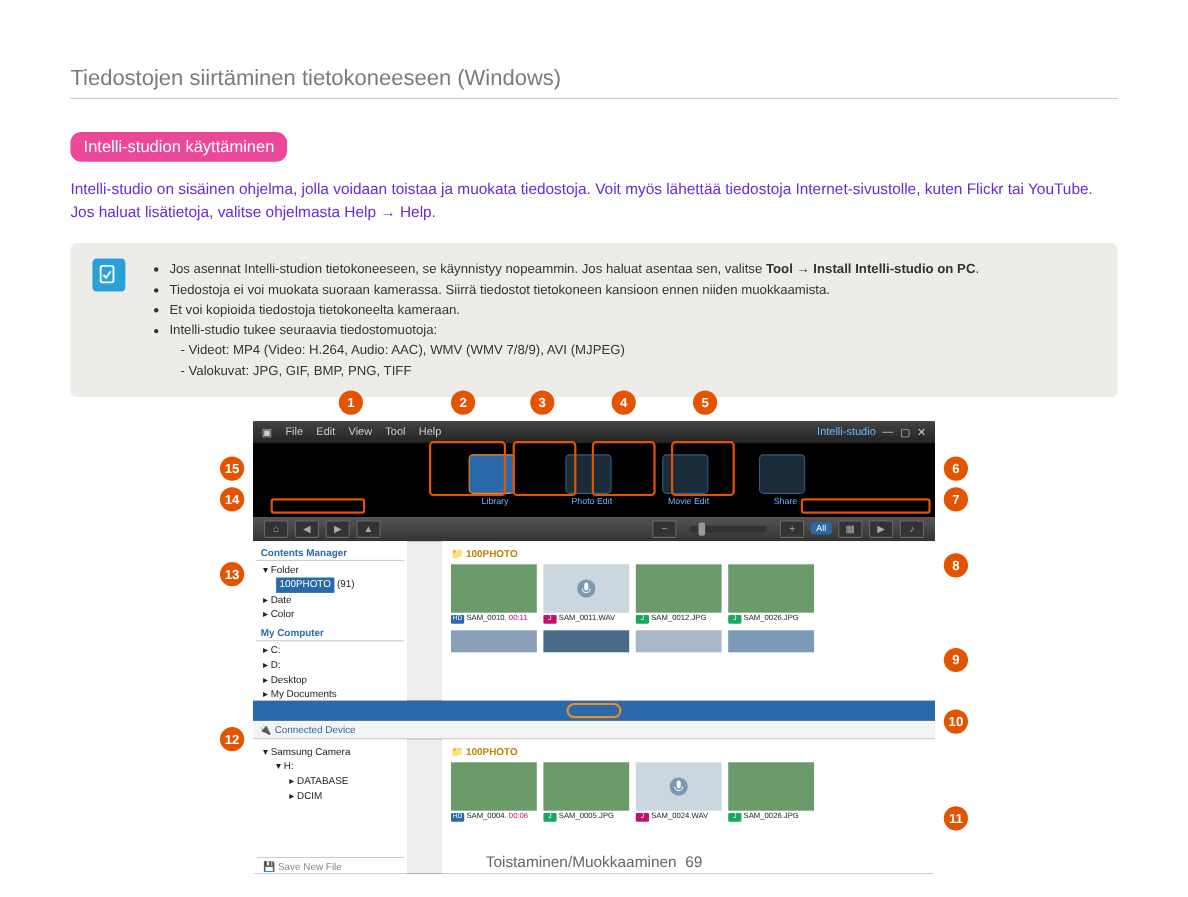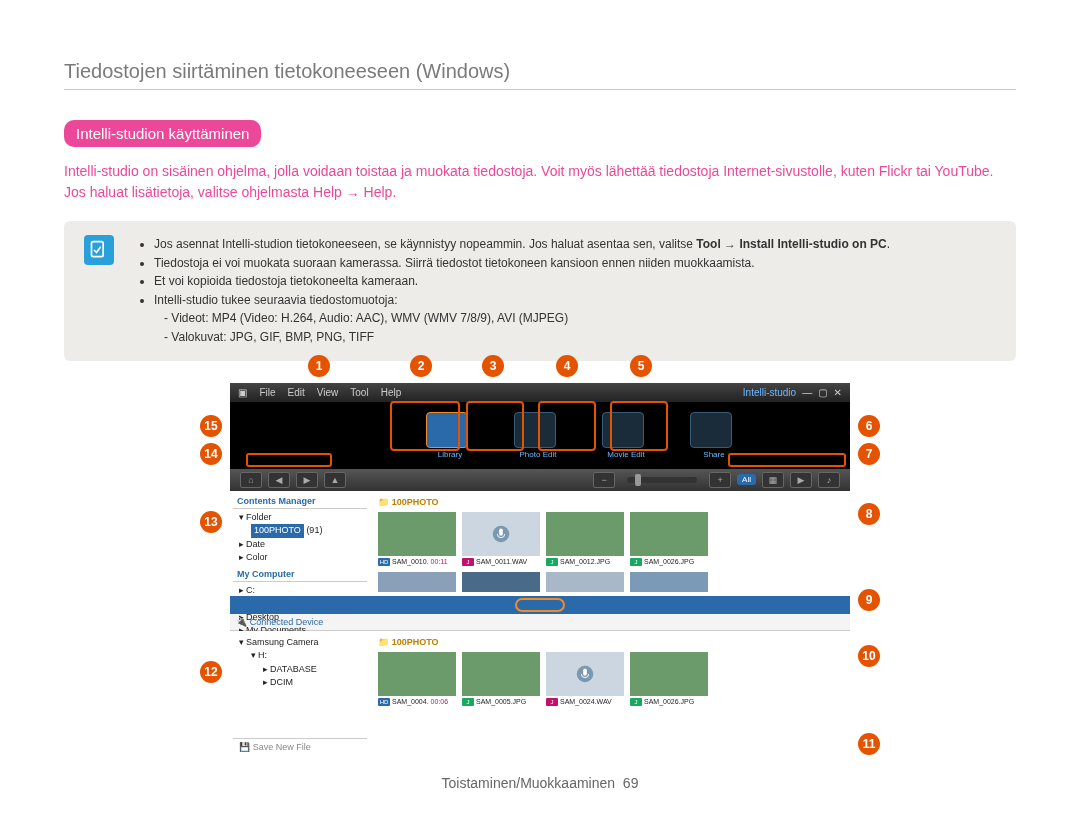--- a/index.html
+++ b/index.html
@@ -23,21 +23,21 @@
   }
   .section-heading {
     display: inline-block;
     background: #ec4899;
     color: #fff;
     padding: 5px 12px;
     border-radius: 10px;
     font-size: 15px;
     margin-bottom: 14px;
   }
-  .intro-text { font-size: 14px; line-height: 1.5; color: #ec4899; margin-bottom: 18px; }
+  .intro-text { font-size: 14px; line-height: 1.5; color: #6d28d9; margin-bottom: 18px; }
   .info-box {
     background: #eeece9;
     border-radius: 6px;
     padding: 14px 20px 14px 76px;
     position: relative;
     font-size: 12px;
     line-height: 1.55;
     margin-bottom: 22px;
   }
   .info-icon {
@@ -79,26 +79,26 @@
   .big-btn.lib .icon-sq { background:#2a6aaa; border-color:#f28b24; }
   .big-btn .lbl { font-size:8px; color:#6bb8ff; margin-top:2px; }
   .nav-row {
     display:flex; gap:6px; align-items:center; padding:3px 10px;
     background: linear-gradient(#555,#333);
   }
   .nav-btn { width:22px; height:16px; background:#333; border:1px solid #666; border-radius:2px; color:#aaa; font-size:9px; text-align:center; line-height:14px; }
   .slider-bar { flex:1; height:6px; background:#333; border-radius:3px; margin:0 6px; position:relative; }
   .slider-bar::after { content:""; position:absolute; left:8px; top:-3px; width:6px; height:12px; background:#999; border-radius:2px; }
   .chip { padding:1px 5px; background:#2a6aaa; border-radius:3px; font-size:8px; color:#fff; }
-  .body-split { display:flex; height:105px; background:#eee; }
+  .body-split { display:flex; height:145px; background:#eee; }
   .sidebar-panel { width:140px; background:#fff; font-size:9px; color:#222; padding:3px; }
   .sb-hdr { color:#2a6aaa; font-weight:bold; padding:2px 4px; background:#fff; border-bottom:1px solid #ccc; }
   .sb-tree { padding:2px 6px; line-height:1.5; }
   .sb-tree .sel { background:#2a6aaa; color:#fff; padding:0 3px; display:inline-block; }
-  .thumb-area { flex:1; background:#fff; padding:4px; }
+  .thumb-area { flex:1; background:#fff; padding:4px;margin-left:32px; }
   .folder-hdr { font-size:9px; color:#c08000; font-weight:bold; padding:2px 4px; }
   .thumb-row { display:flex; gap:6px; padding:3px 4px; }
   .thumb { width:78px; }
   .thumb .img { width:78px; height:44px; background:#6b9b6b; display:flex; align-items:center; justify-content:center; }
   .thumb .img.aud { background:#ccd6e0; }
   .thumb .cap { font-size:7px; color:#222; padding-top:2px; display:flex; gap:2px; align-items:center; }
   .tag { width:12px; height:8px; border-radius:1px; font-size:6px; color:#fff; text-align:center; line-height:8px; }
   .tag.hd{background:#2a6aaa}.tag.jpg{background:#19a860}.tag.wav{background:#c01070}
   .divider-row {
     height:18px; background:#2a6aaa;

